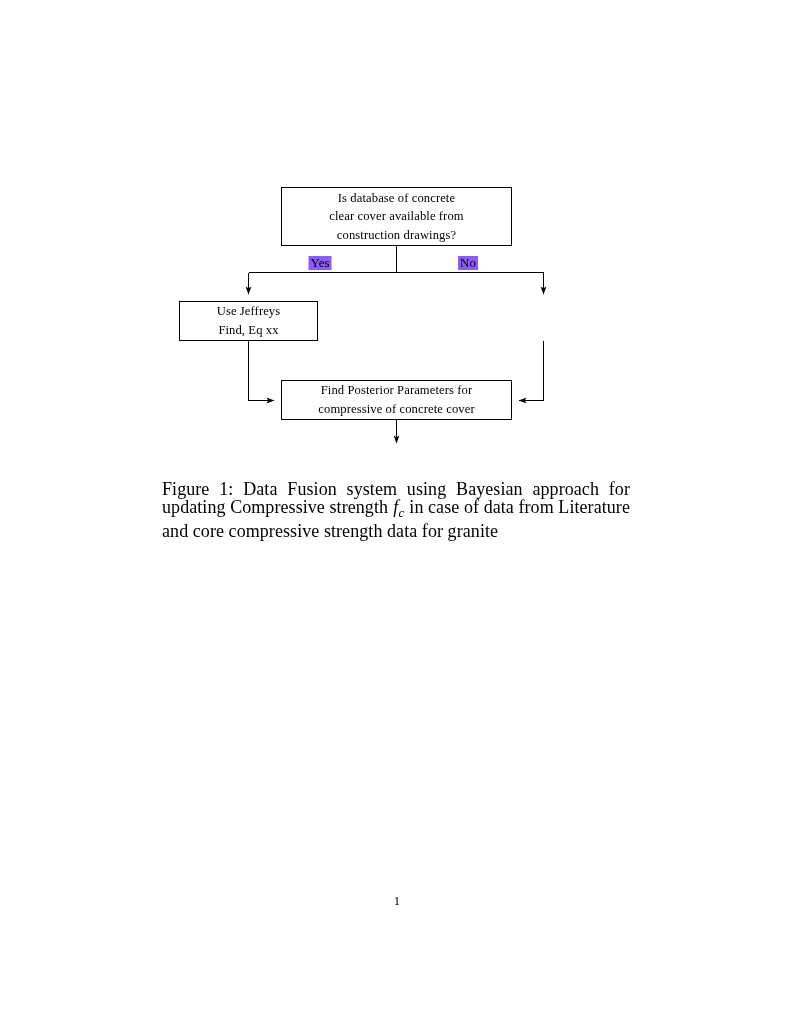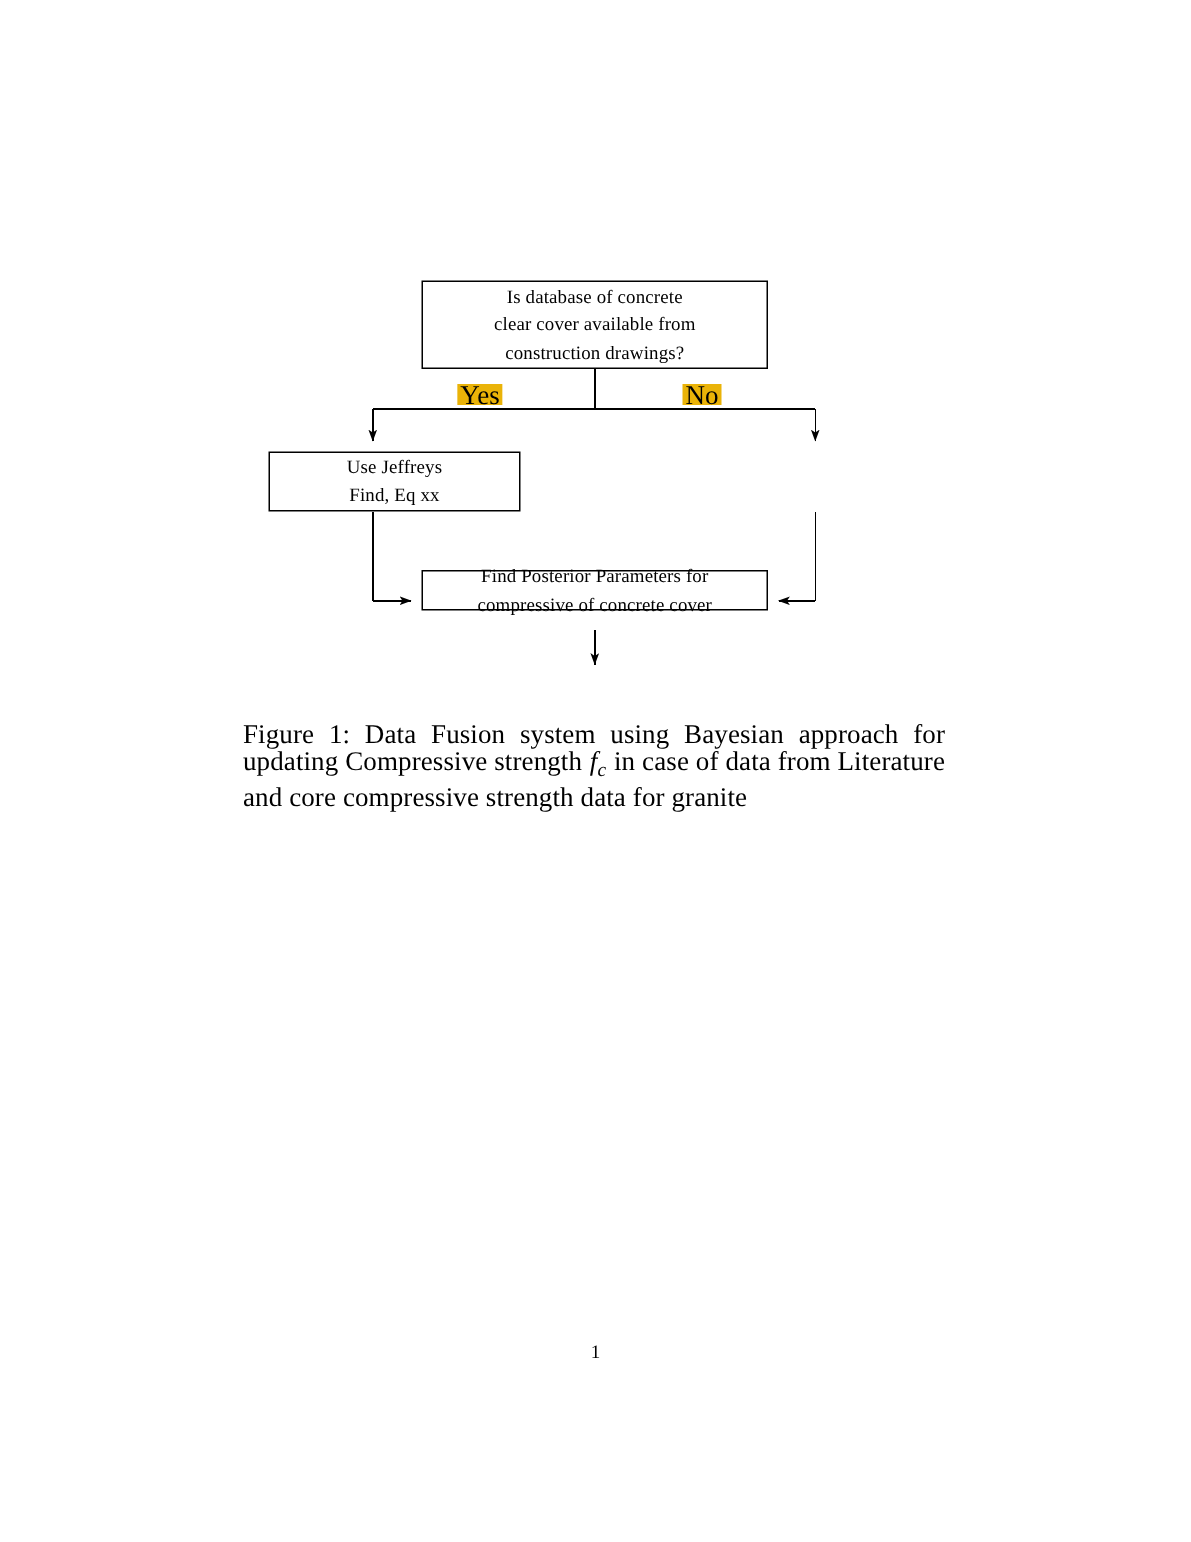--- a/index.html
+++ b/index.html
@@ -56,33 +56,33 @@
     justify-content: center;
     text-align: center;
     font-size: 12.6px;
     line-height: 18.6px;
     letter-spacing: 0.1px;
     z-index: 2;
   }
   .node .line { display: block; white-space: nowrap; }
 
   #node-decision { left: 281px; top: 167px; width: 231px; height: 59px; }
-  #node-jeffreys  { left: 179px; top: 281px; width: 168px; height: 40px; }
+  #node-jeffreys  { left: 179px; top: 281px; width: 139px; height: 40px; }
   #node-conjugate { left: 473px; top: 281px; width: 140px; height: 40px; }
-  #node-posterior { left: 281px; top: 360px; width: 231px; height: 27px; }
+  #node-posterior { left: 281px; top: 360px; width: 231px; height: 40px; }
   #node-plot      { left: 281px; top: 430px; width: 231px; height: 40px; }
 
   
   .edge-label {
     position: absolute;
-    font-size: 18px;
+    font-size: 13px;
     line-height: 14px;
     white-space: nowrap;
     z-index: 3;
-    background: #eab308;
+    background: #8b5cf6;
     padding: 0 2px;
   }
   #label-yes { left: 320px; top: 236px; transform: translateX(-50%); }
   #label-no  { left: 468px; top: 236px; transform: translateX(-50%); }
 
   
   .caption {
     position: absolute;
     left: 162px;
     top: 480px;

